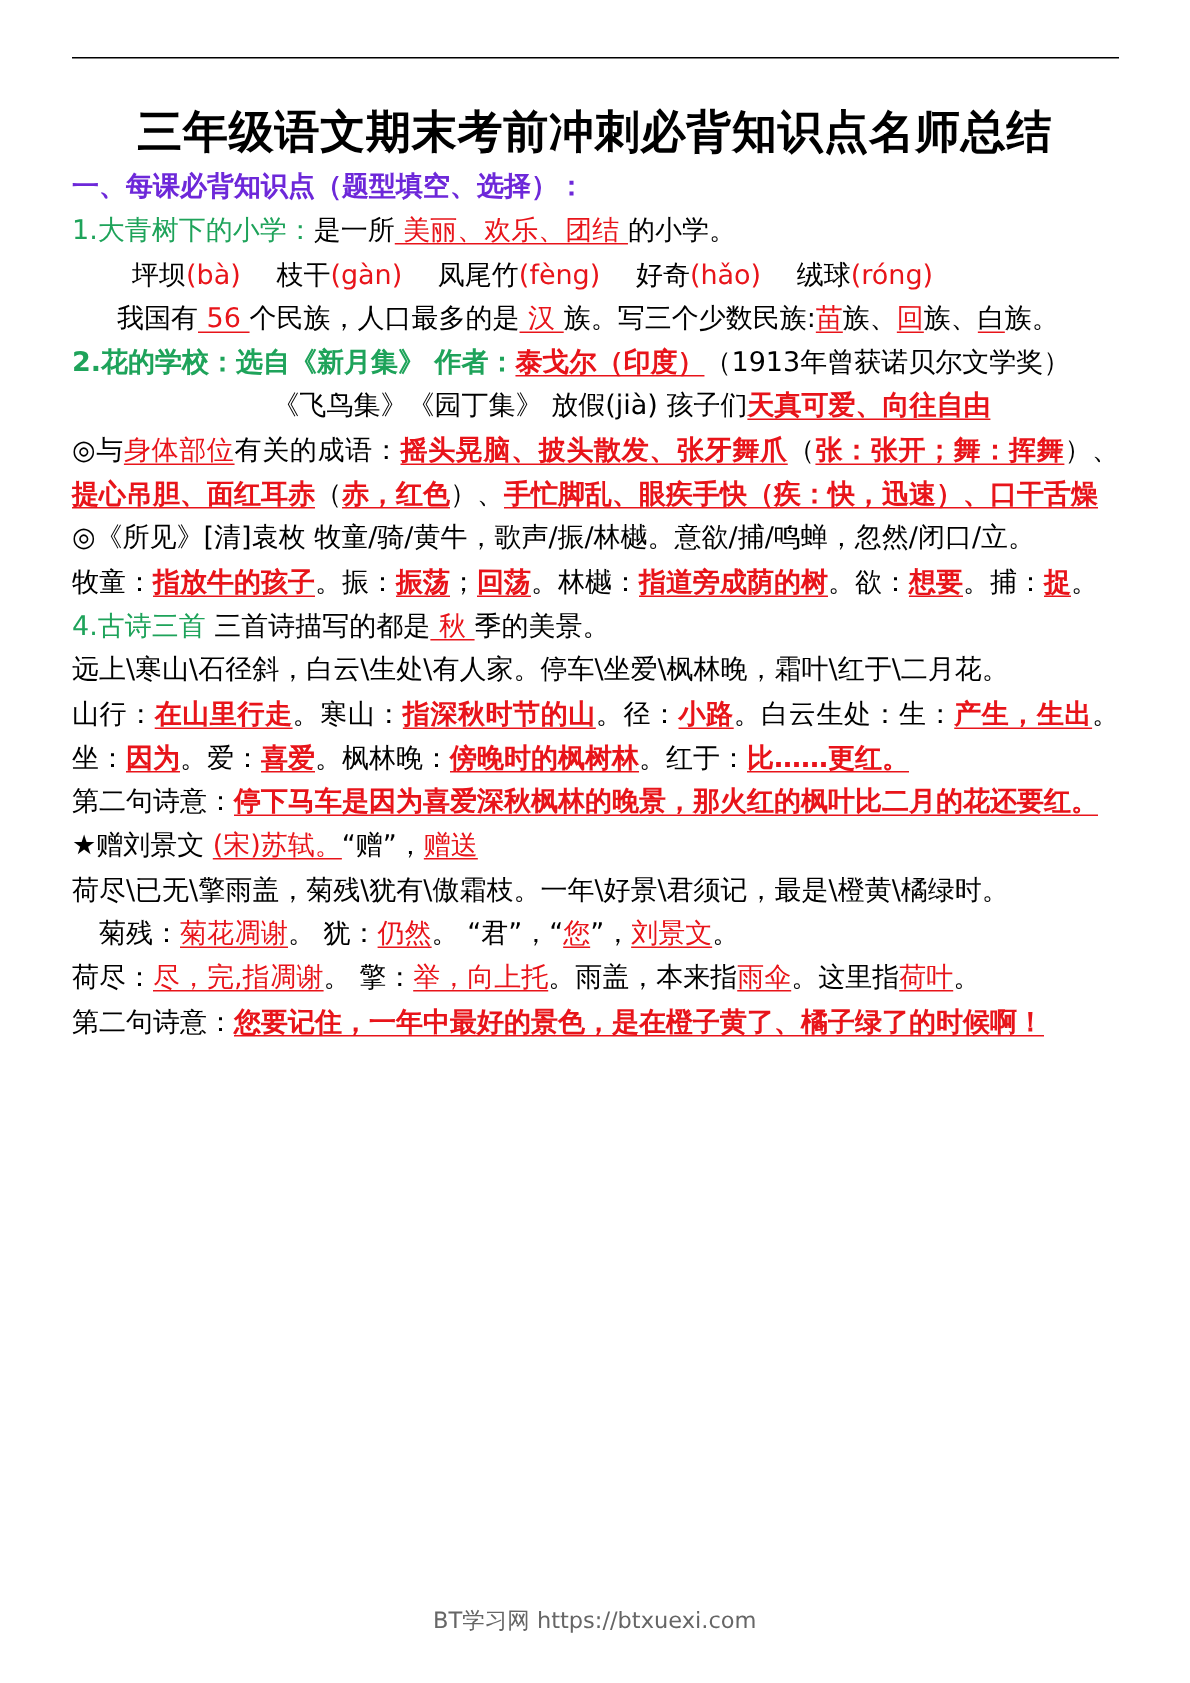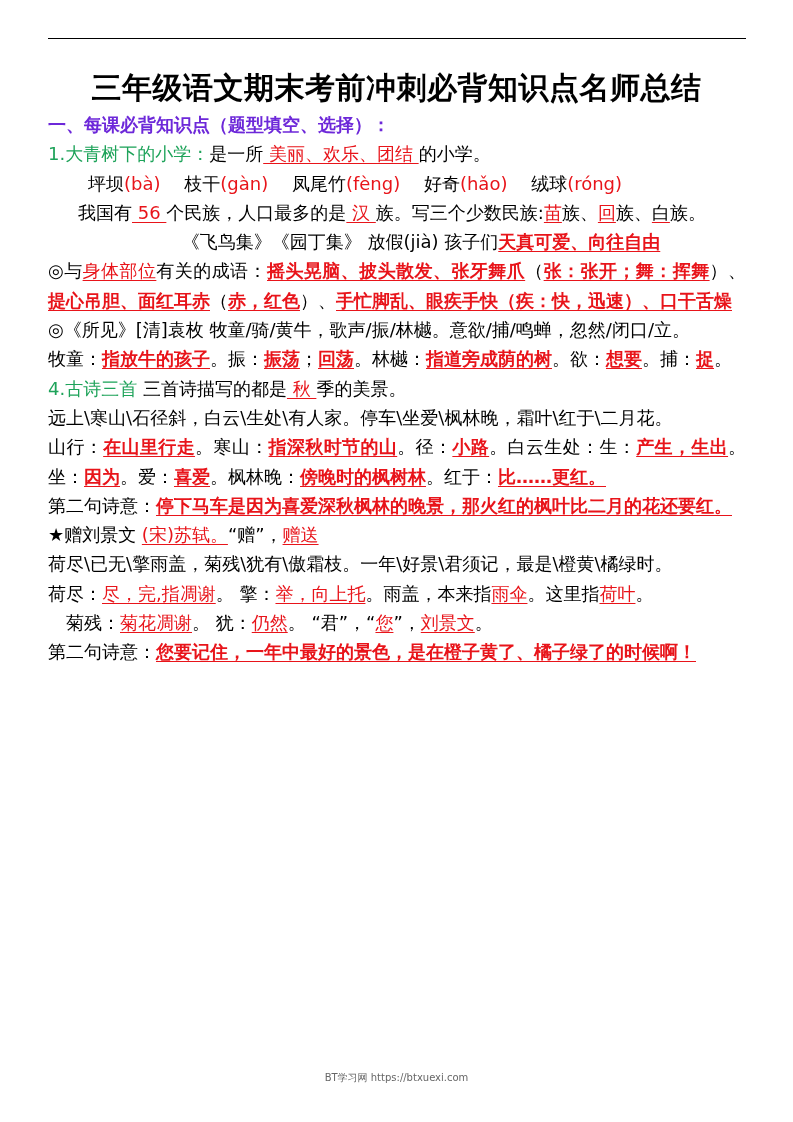--- a/index.html
+++ b/index.html
@@ -16,21 +16,21 @@
     .green { color: #1ea35a; }
     .greenb { color: #1ea35a; font-weight: bold; }
     .red { color: #e8141a; }
     .redb { color: #e8141a; font-weight: bold; }
     .u { text-decoration: underline; text-decoration-color: #e8141a; text-underline-offset: 3px; }
     .ind1 { padding-left: 40px; }
     .ind3 { padding-left: 48px; text-align: center; }
     .ind4 { padding-left: 18px; }
     .gap { display: inline-block; width: 18px; }
     .footer { position: absolute; left: 0; right: 0; top: 1071px; text-align: center;
-      font-size: 10px; color: #666; font-family: "DejaVu Sans", sans-serif; }
+      font-size: 15px; color: #666; font-family: "DejaVu Sans", sans-serif; }
   </style>
 </head>
 <body>
 
 <div class="rule"></div>
 <div class="title">三年级语文期末考前冲刺必背知识点名师总结</div>
 
 <div class="content">
   <div class="line blue">一、每课必背知识点（题型填空、选择）：</div>
 
@@ -41,20 +41,23 @@
     <span><span>坪坝</span><span class="red">(bà)</span></span><span class="gap"></span>
     <span><span>枝干</span><span class="red">(gàn)</span></span><span class="gap"></span>
     <span><span>凤尾竹</span><span class="red">(fèng)</span></span><span class="gap"></span>
     <span><span>好奇</span><span class="red">(hǎo)</span></span><span class="gap"></span>
     <span><span>绒球</span><span class="red">(róng)</span></span>
   </div>
   <div class="wrap" style="text-indent:30px">
     <span>我国有</span><span class="red u"> 56 </span><span>个民族，人口最多的是</span><span class="red u"> 汉 </span><span>族。写三个少数民族:</span><span class="red u">苗</span><span>族、</span><span class="red u">回</span><span>族、</span><span class="u">白</span><span>族。</span>
   </div>
 
+  <div class="wrap">
+    <span class="greenb">2.花的学校：选自《新月集》 作者：</span><span class="redb u">泰戈尔（印度）</span><span>（1913年曾获诺贝尔文学奖）</span>
+  </div>
   <div class="line ind3">
     <span>《飞鸟集》《园丁集》 放假(jià) 孩子们</span><span class="redb u">天真可爱、向往自由</span>
   </div>
 
 
   <div class="wrap">
     <span>◎与</span><span class="red u">身体部位</span><span>有关的成语：</span><span class="redb u">摇头晃脑、披头散发、张牙舞爪</span><span>（</span><span class="redb u">张：张开；舞：挥舞</span><span>）、</span><span class="redb u">提心吊胆、面红耳赤</span><span>（</span><span class="redb u">赤，红色</span><span>）、</span><span class="redb u">手忙脚乱、眼疾手快（疾：快，迅速）、口干舌燥</span>
   </div>
 
   <div class="wrap">◎《所见》[清]袁枚 牧童/骑/黄牛，歌声/振/林樾。意欲/捕/鸣蝉，忽然/闭口/立。</div>
@@ -71,25 +74,25 @@
     <span>山行：</span><span class="redb u">在山里行走</span><span>。寒山：</span><span class="redb u">指深秋时节的山</span><span>。径：</span><span class="redb u">小路</span><span>。白云生处：生：</span><span class="redb u">产生，生出</span><span>。坐：</span><span class="redb u">因为</span><span>。爱：</span><span class="redb u">喜爱</span><span>。枫林晚：</span><span class="redb u">傍晚时的枫树林</span><span>。红于：</span><span class="redb u">比……更红。</span>
   </div>
   <div class="wrap">
     <span>第二句诗意：</span><span class="redb u">停下马车是因为喜爱深秋枫林的晚景，那火红的枫叶比二月的花还要红。</span>
   </div>
 
   <div class="line">
     <span>★赠刘景文 </span><span class="red u">(宋)苏轼。</span><span>“赠”，</span><span class="red u">赠送</span>
   </div>
   <div class="wrap">荷尽\已无\擎雨盖，菊残\犹有\傲霜枝。一年\好景\君须记，最是\橙黄\橘绿时。</div>
+  <div class="line ind4">
+    <span>菊残：</span><span class="red u">菊花凋谢</span><span>。 犹：</span><span class="red u">仍然</span><span>。 “君”，“</span><span class="red u">您</span><span>”，</span><span class="red u">刘景文</span><span>。</span>
+  </div>
   <div class="line">
     <span>荷尽：</span><span class="red u">尽，完,指凋谢</span><span>。 擎：</span><span class="red u">举，向上托</span><span>。雨盖，本来指</span><span class="red u">雨伞</span><span>。这里指</span><span class="red u">荷叶</span><span>。</span>
-  </div>
-  <div class="line ind4">
-    <span>菊残：</span><span class="red u">菊花凋谢</span><span>。 犹：</span><span class="red u">仍然</span><span>。 “君”，“</span><span class="red u">您</span><span>”，</span><span class="red u">刘景文</span><span>。</span>
   </div>
   <div class="wrap">
     <span>第二句诗意：</span><span class="redb u">您要记住，一年中最好的景色，是在橙子黄了、橘子绿了的时候啊！</span>
   </div>
 
 </div>
 
 <div class="footer">BT学习网 https://btxuexi.com</div>
 
 </body></html>

